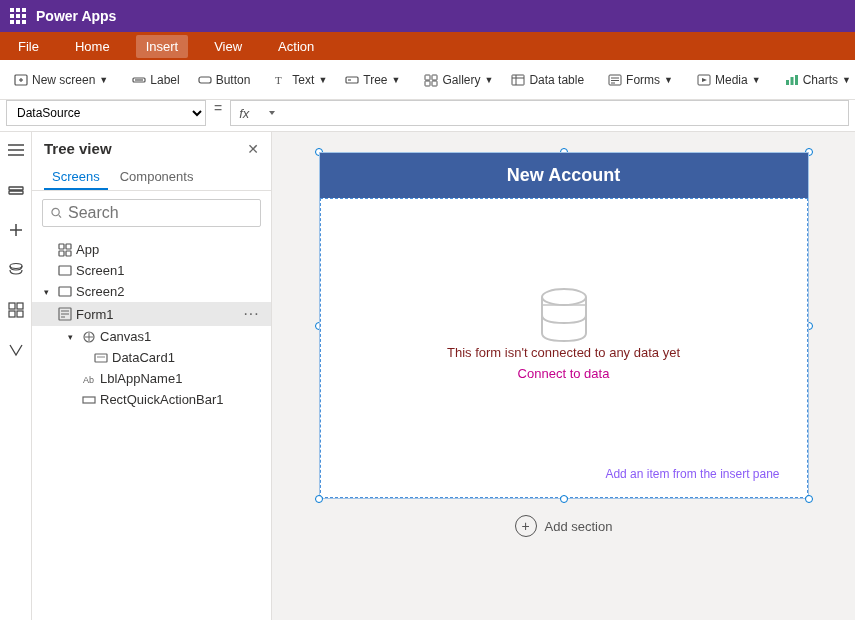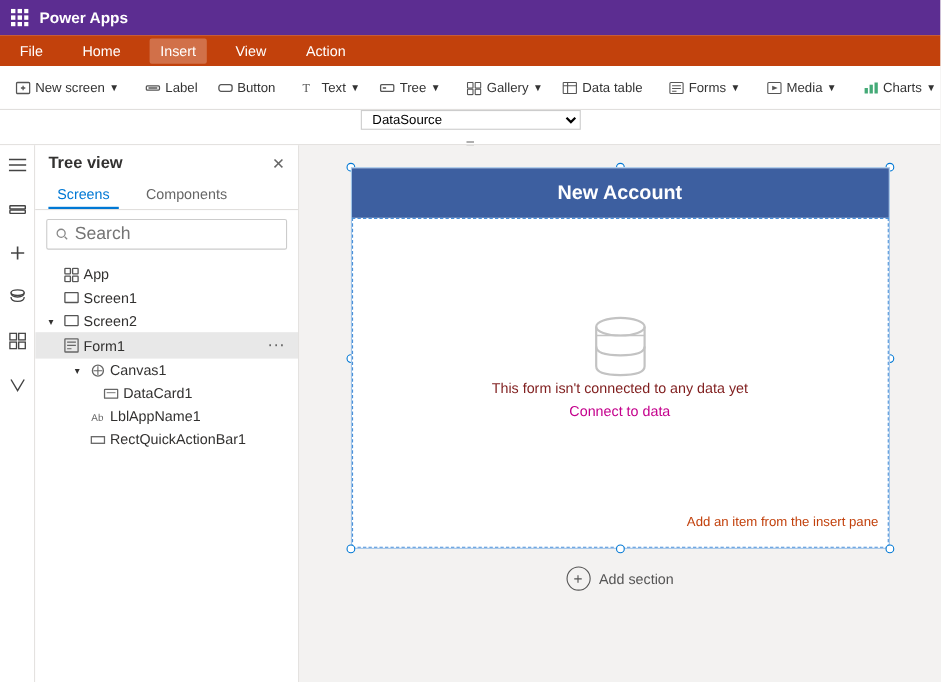--- a/index.html
+++ b/index.html
@@ -37,25 +37,24 @@
     .toolbar-btn {
       display: flex; align-items: center; gap: 4px;
       padding: 4px 8px; font-size: 12px; cursor: pointer;
       border-radius: 2px; color: #333; white-space: nowrap;
     }
     .toolbar-btn .arrow { font-size: 9px; }
     .toolbar-sep { width: 1px; height: 24px; background: #e1dfdd; margin: 0 2px; }
 
     
     #formula-bar {
-      display: flex; align-items: center;
+      display: flex; 
       background: white;
       height: 32px; padding: 0 6px; gap: 4px;
       border-bottom: 1px solid #e1dfdd;
-      flex-direction: column;
     }
     #formula-bar .datasource-select {
       width: 200px; height: 26px; font-size: 12px;
       border: 1px solid #ccc; padding: 0 6px;
       background: white;
     }
     #formula-bar .equals { font-size: 14px; color: #666; padding: 0 4px; }
     #formula-bar .fx-box {
       display: flex; align-items: center; gap: 18px;
       padding: 0 8px; font-size: 13px; color: #666;
@@ -85,21 +84,21 @@
       border-right: 1px solid #e1dfdd;
       display: flex; flex-direction: column;
     }
     #tree-header {
       display: flex; align-items: center; justify-content: space-between;
       padding: 8px 12px;
     }
     #tree-header .title { font-size: 15px; font-weight: 600; color: #323130; }
     #tree-header .close-btn { cursor: pointer; font-size: 14px; color: #666; }
     #tree-tabs {
-      display: flex; gap: 17px;
+      display: flex; gap: 4px;
       padding: 0 12px;
       border-bottom: 1px solid #e1dfdd;
     }
     .tree-tab {
       padding: 4px 8px; font-size: 13px; cursor: pointer;
       border-bottom: 2px solid transparent; color: #666;
     }
     .tree-tab.active { color: #0078d4; border-bottom: 2px solid #0078d4; }
     #tree-search {
       margin: 8px 10px;
@@ -160,21 +159,21 @@
     }
     #form-content {
       min-height: 300px; position: relative;
       border: 1.5px dashed #4a90d9;
       margin: 0; padding: 20px;
       display: flex; flex-direction: column;
       align-items: center; justify-content: center;
     }
     .no-data-text { font-size: 13px; color: #7f1d1d; margin-bottom: 6px; }
     .connect-link { font-size: 13px; color: #c4008c; cursor: pointer; margin-bottom: 30px; }
-    .add-insert-text { font-size: 12px; color: #c2410c; position: absolute; bottom: 16px; right: 8px; text-align: center; }
+    .add-insert-text { font-size: 12px; color: #8b5cf6; position: absolute; bottom: 16px; right: 27px; text-align: center; }
 
     #add-section {
       display: flex; align-items: center; gap: 8px;
       margin-top: 16px; cursor: pointer; color: #555; font-size: 13px;
     }
     #add-section .plus-circle {
       width: 22px; height: 22px; border: 1.5px solid #555;
       border-radius: 50%; display: flex; align-items: center; justify-content: center;
       font-size: 14px; font-weight: 300;
     }

